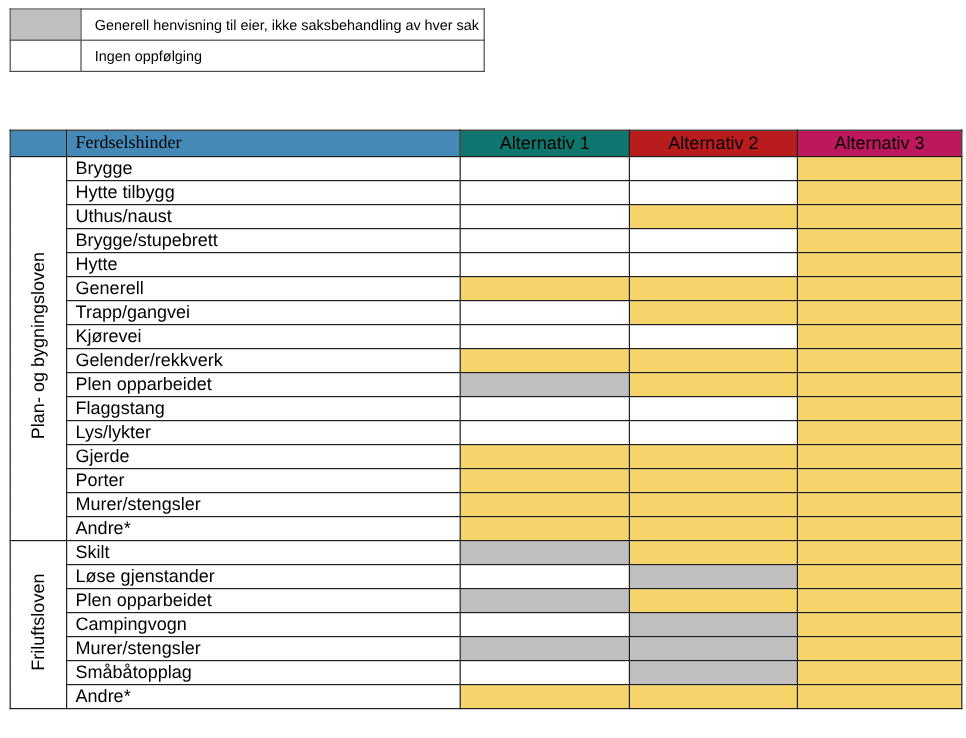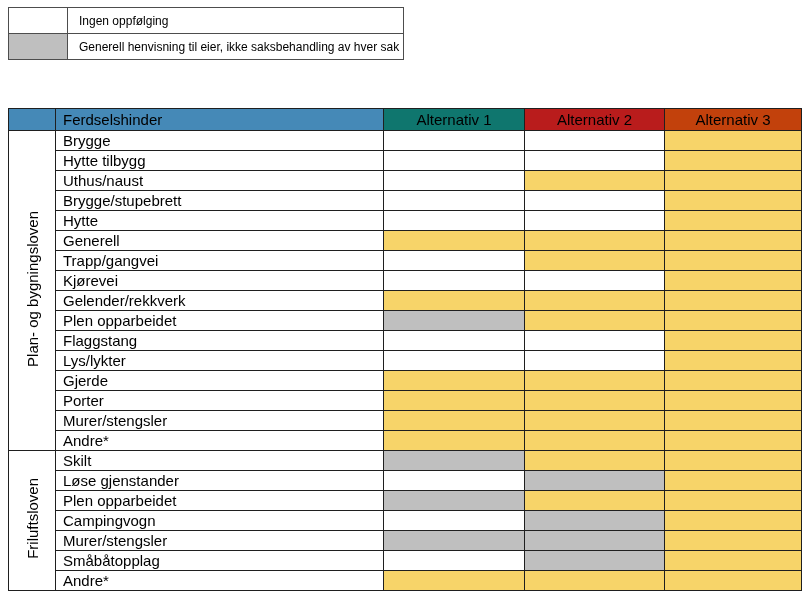--- a/index.html
+++ b/index.html
@@ -38,21 +38,21 @@
     border:1px solid #1f1f1f;
     padding:0;
     overflow:hidden;
   }
   #matrix thead th {
     height:21px;
     font-size:15px;
     font-weight:normal;
     white-space:nowrap;
   }
-  .th-obstacle { text-align:left; padding-left:7px !important; }
+  .th-obstacle { text-align:left; padding-left:7px !important;font-family:Liberation Serif, serif; }
   .th-alt { text-align:center; }
   #matrix tbody tr { height:20px; }
   .label-cell {
     font-size:15px;
     padding-left:7px !important;
     white-space:nowrap;
     background:#ffffff;
     text-align:left;
   }
   .section-cell {
@@ -69,45 +69,45 @@
     line-height:1;
   }
   .color-cell { }
 </style>
 </head>
 <body>
 
 <table id="legend">
   <tbody id="legend-body">
       <tr>
+        <td class="legend-swatch" style="background: rgb(191, 191, 191);"></td>
+        <td class="legend-label">Generell henvisning til eier, ikke saksbehandling av hver sak</td>
+      </tr>
+      <tr>
         <td class="legend-swatch" style="background: rgb(255, 255, 255);"></td>
         <td class="legend-label">Ingen oppfølging</td>
-      </tr>
-      <tr>
-        <td class="legend-swatch" style="background: rgb(191, 191, 191);"></td>
-        <td class="legend-label">Generell henvisning til eier, ikke saksbehandling av hver sak</td>
       </tr>
     </tbody>
 </table>
 
 <table id="matrix">
   <colgroup>
     <col style="width:47px">
     <col style="width:328px">
     <col style="width:141px">
     <col style="width:140px">
     <col style="width:137px">
   </colgroup>
   <thead>
     <tr>
       <th class="header-blue" style="background: rgb(69, 137, 183);"></th>
       <th class="th-obstacle header-blue" style="background: rgb(69, 137, 183);">Ferdselshinder</th>
       <th class="th-alt header-blue" style="background: #0f766e;">Alternativ 1</th>
       <th class="th-alt header-blue" style="background: #b91c1c;">Alternativ 2</th>
-      <th class="th-alt header-blue" style="background: #c2410c;">Alternativ 3</th>
+      <th class="th-alt header-blue" style="background: #be185d;">Alternativ 3</th>
     </tr>
   </thead>
   <tbody id="matrix-body">
       <tr>
         <td class="section-cell" rowspan="16"><span class="vlabel">Plan- og bygningsloven</span></td>
         <td class="label-cell">Brygge</td>
         <td class="color-cell" style="background: rgb(255, 255, 255);"></td>
         <td class="color-cell" style="background: rgb(255, 255, 255);"></td>
         <td class="color-cell" style="background: rgb(247, 212, 105);"></td>
       </tr>

